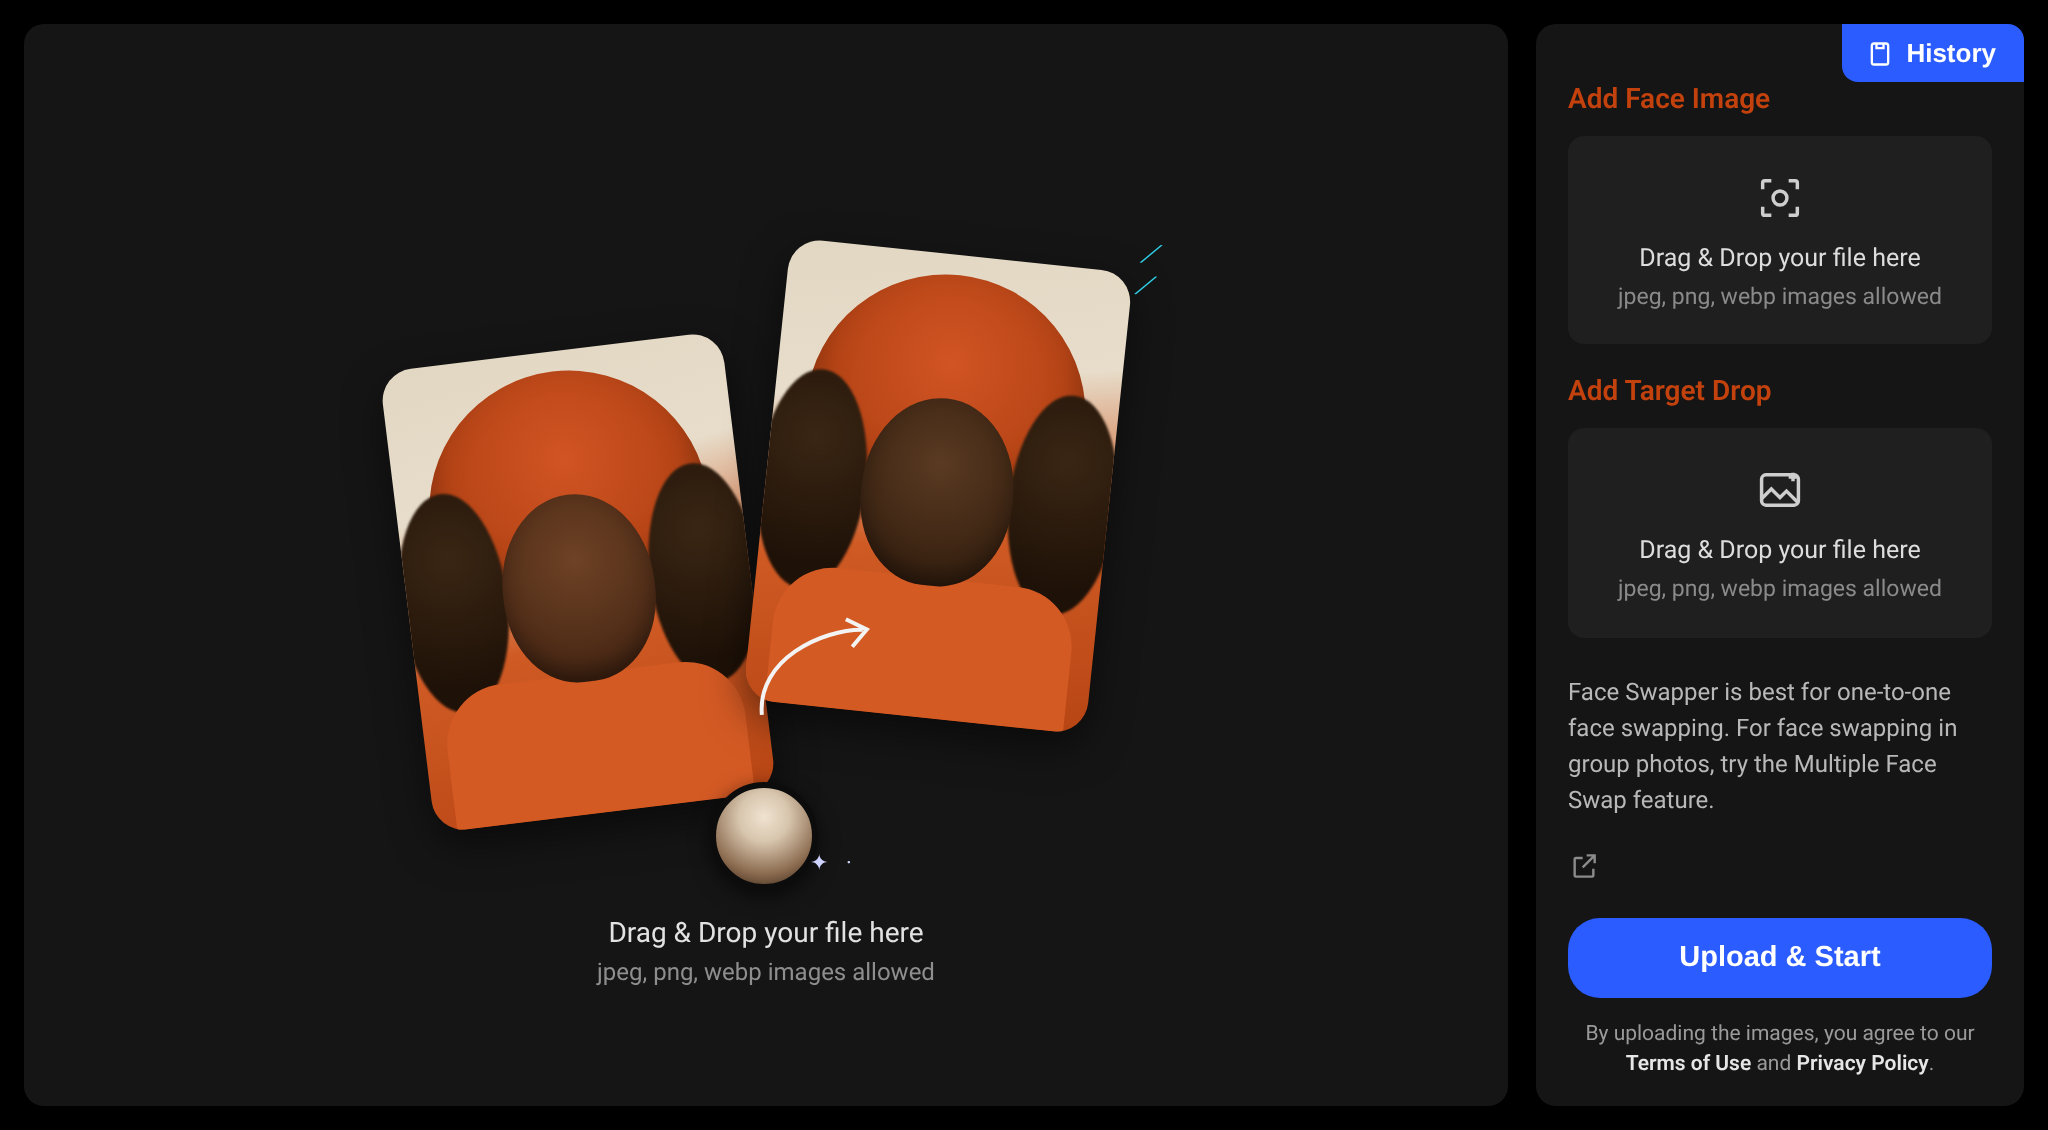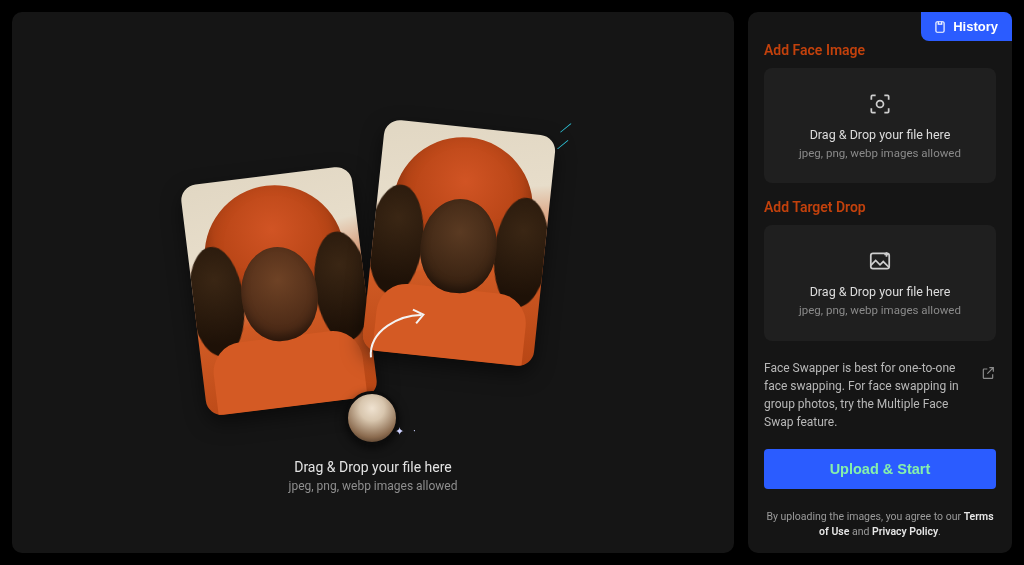--- a/index.html
+++ b/index.html
@@ -1,32 +1,32 @@
 <!DOCTYPE html>
 <html><head>
 <meta charset="utf-8">
 <style>
   * { box-sizing: border-box; margin: 0; padding: 0; }
   html, body { width: 1024px; height: 565px; background: #000; font-family: -apple-system, BlinkMacSystemFont, "Segoe UI", Roboto, Arial, sans-serif; color: #fff; overflow: hidden; }
   .wrap { display: flex; gap: 14px; padding: 12px 12px 12px 12px; height: 100%; }
   .main-panel { flex: 1; background: #151515; border-radius: 10px; position: relative; display: flex; flex-direction: column; align-items: center; justify-content: flex-end; padding-bottom: 60px; }
-  .side-panel { width: 264px; background: #151515; border-radius: 10px; position: relative; padding: 30px 16px 14px 16px; display: flex; flex-direction: column; }
+  .side-panel { width: 244px; background: #151515; border-radius: 10px; position: relative; padding: 30px 16px 14px 16px; display: flex; flex-direction: column; }
   .history-btn { position: absolute; top: 0; right: 0; background: #2b5cff; color: #fff; border: none; border-radius: 0 8px 0 8px; padding: 7px 14px 7px 12px; font-size: 13px; font-weight: 600; display: flex; align-items: center; gap: 6px; cursor: pointer; }
   .history-btn svg { width: 14px; height: 14px; }
   .section-title { font-size: 14px; font-weight: 600; color: #c2410c; margin-bottom: 10px; }
   .drop { background: #1f1f1f; border-radius: 8px; height: 136px; display: flex; flex-direction: column; align-items: center; justify-content: center; color: #d0d0d0; cursor: pointer; margin-bottom: 16px; }
   .drop .icn { margin-bottom: 10px; opacity: .9; }
   .drop .line1 { font-size: 12.5px; color: #ddd; }
   .drop .line2 { font-size: 11.5px; color: #8a8a8a; margin-top: 4px; }
-  .hint-row { display: flex; gap: 10px; align-items: flex-start; margin-top: 2px; }
+  .hint-row { display: flex; gap: 10px; align-items: flex-start; margin-top: 2px; flex-direction: column; }
   .hint { font-size: 12px; line-height: 1.5; color: #b8b8b8; flex: 1; }
   .extlink { width: 16px; height: 16px; opacity: .7; flex-shrink: 0; margin-top: 6px; cursor: pointer; }
   .spacer { flex: 1; }
-  .primary-btn { width: 100%; background: #2b5cff; border: none; color: #86efac; font-size: 14.5px; font-weight: 600; border-radius: 4px; padding: 12px 0; cursor: pointer; margin-top: 18px; }
-  .legal { font-size: 10.5px; color: #9a9a9a; text-align: center; line-height: 1.45; margin-top: 20px; }
+  .primary-btn { width: 100%; background: #2b5cff; border: none; color: #ffffff; font-size: 14.5px; font-weight: 600; border-radius: 16px; padding: 12px 0; cursor: pointer; margin-top: 18px; }
+  .legal { font-size: 10.5px; color: #9a9a9a; text-align: center; line-height: 1.45; margin-top: 10px; }
   .legal b { color: #e6e6e6; font-weight: 600; }
   
   .illus { position: relative; width: 420px; height: 320px; margin-bottom: 24px; }
   .card { position: absolute; width: 172px; height: 232px; border-radius: 16px; background: linear-gradient(170deg,#e1d7c3 0%,#e7ddca 30%,#cf5a24 60%,#b74514 100%); box-shadow: 0 8px 20px rgba(0,0,0,.5); overflow: hidden; }
   .card::before{  content:""; position:absolute; left:50%; top:10px; transform:translateX(-50%); width:140px; height:110px; background: radial-gradient(circle at 50% 40%, #d15424 0%, #b84516 60%, #7d2c0b 100%); border-radius: 70px 70px 40px 40px; box-shadow: inset 0 -10px 20px rgba(0,0,0,.2);} 
   .card::after{  content:""; position:absolute; left:50%; top:72px; transform:translateX(-50%); width:76px; height:94px; background: radial-gradient(circle at 50% 35%, #6e4225 0%, #4c2a16 70%, #2e180b 100%); border-radius: 50% 50% 46% 46%; box-shadow: inset 0 -6px 10px rgba(0,0,0,.3);} 
   .card .hair-l, .card .hair-r { position:absolute; top:64px; width:54px; height:110px; background: radial-gradient(circle at 50% 30%, #3a2614 0%, #1e1107 80%); border-radius: 50%; filter: blur(.5px);} 
   .card .hair-l{ left:-4px;} .card .hair-r{ right:-4px;}
   .card .collar{ position:absolute; left:50%; bottom:0; transform:translateX(-50%); width:150px; height:70px; background:#d45a24; border-radius: 30px 30px 0 0; }
   .cardA { left: 30px; top: 60px; transform: rotate(-7deg); }

